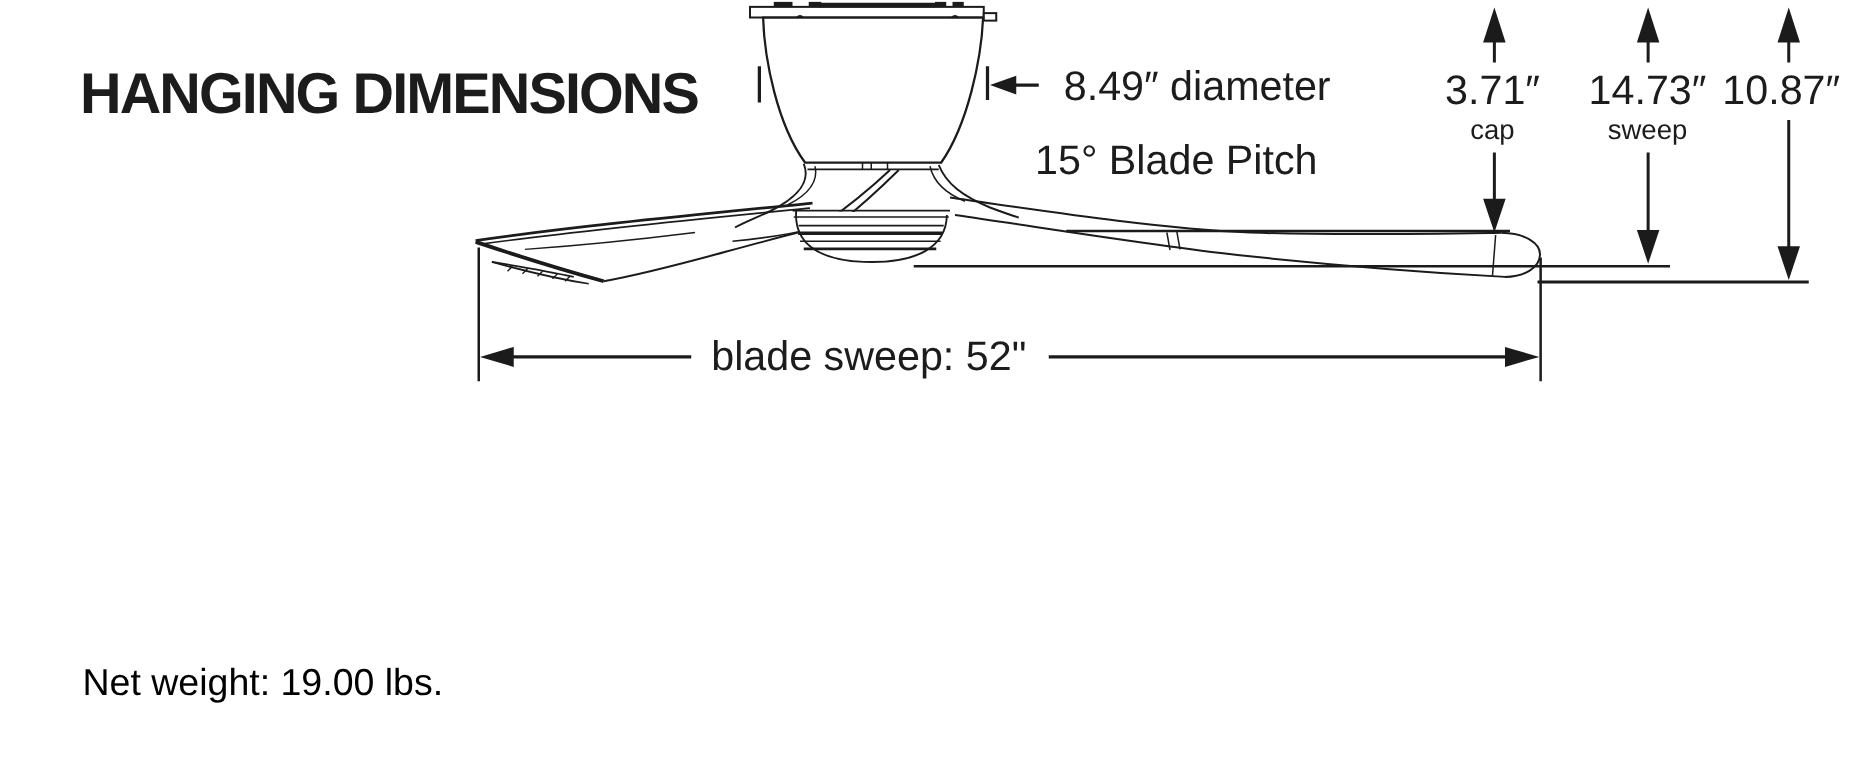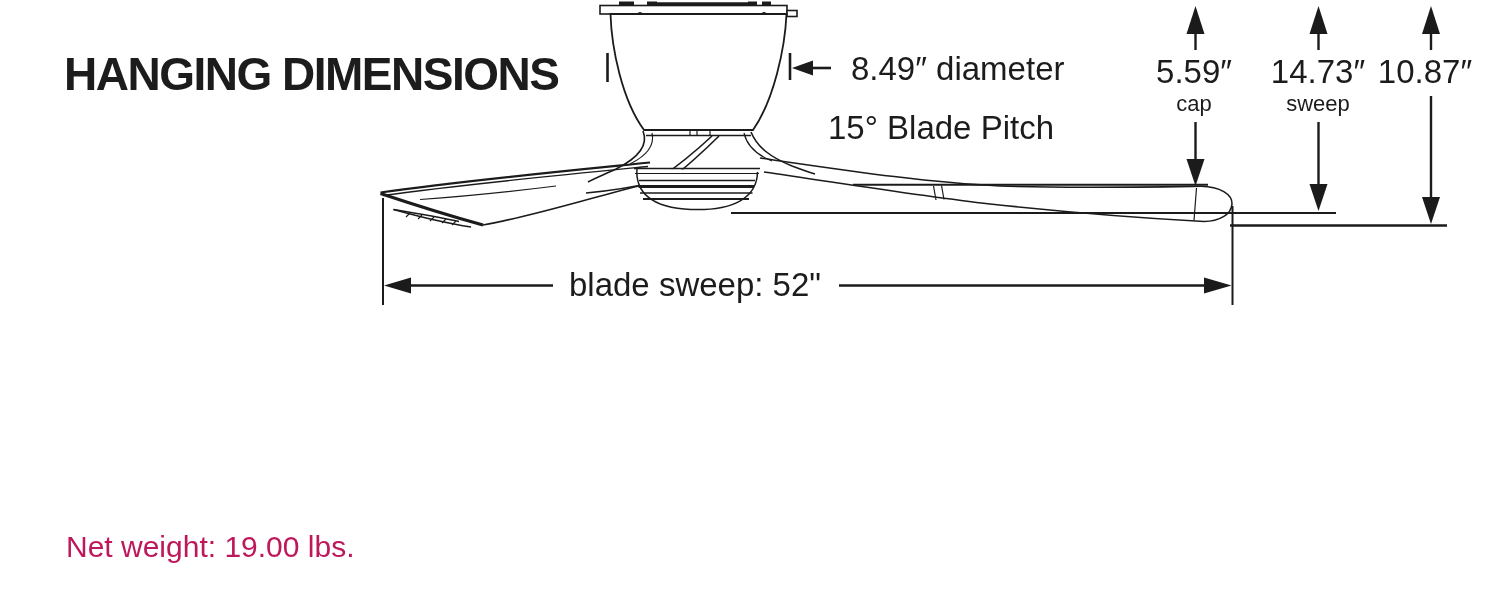--- a/index.html
+++ b/index.html
@@ -17,21 +17,21 @@
   .label{font-size:33px;font-weight:400;}
   .diameter-label{left:831px;top:50px;margin-left:20px;}
   .pitch-label{left:828px;top:109px;}
   .dim-col{transform:translateX(-50%);text-align:center;top:55px;line-height:33px;}
   .dim-col .dim-value{font-size:33px;}
   .dim-col .dim-sub{font-size:22px;line-height:31px;}
   .dim-cap{left:1194px;}
   .dim-light{left:1318px;}
   .dim-overall{left:1425px;}
   .sweep-label{left:695px;top:266px;transform:translateX(-50%);}
-  .net-weight{left:66px;top:530px;font-size:30px;color:#be185d;}
+  .net-weight{left:66px;top:530px;font-size:30px;color:#000000;}
   svg{position:absolute;left:0;top:0;}
 </style>
 </head>
 <body>
 
 <svg width="1500" height="609" viewBox="0 0 1500 609" fill="none" stroke="#1b1b1b" stroke-width="1.6">
 
   <g>
     <rect x="600" y="5.5" width="187" height="8.5" fill="#ffffff"></rect>
     <line x1="655" y1="4" x2="748" y2="4" stroke-width="3.5"></line>
@@ -134,21 +134,21 @@
   </g>
 </svg>
 
 <div class="abs page-title">HANGING DIMENSIONS</div>
 
 <div class="abs label diameter-label">8.49″ diameter</div>
 
 <div class="abs label pitch-label">15° Blade Pitch</div>
 
 <div class="abs dim-col dim-cap">
-  <div class="dim-value">5.59″</div>
+  <div class="dim-value">3.71″</div>
   <div class="dim-sub">cap</div>
 </div>
 
 <div class="abs dim-col dim-light">
   <div class="dim-value">14.73″</div>
   <div class="dim-sub">sweep</div>
 </div>
 
 <div class="abs dim-col dim-overall">
   <div class="dim-value">10.87″</div>

